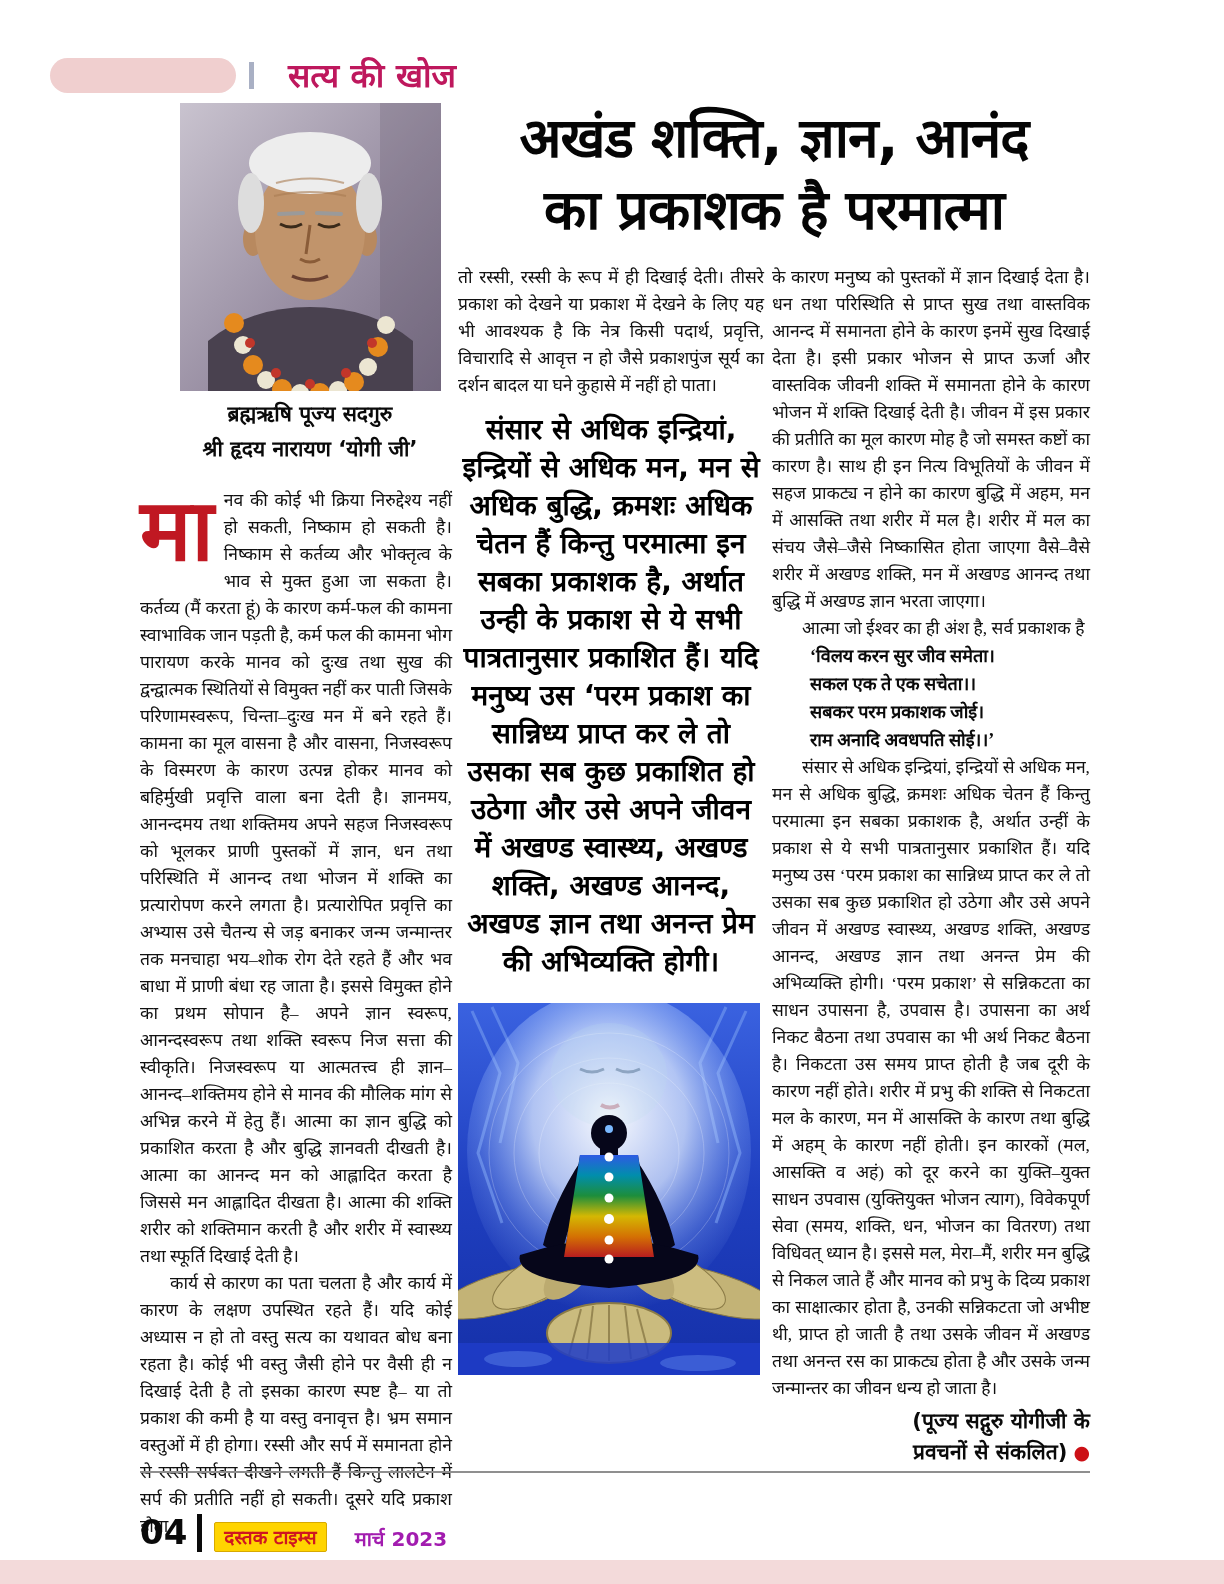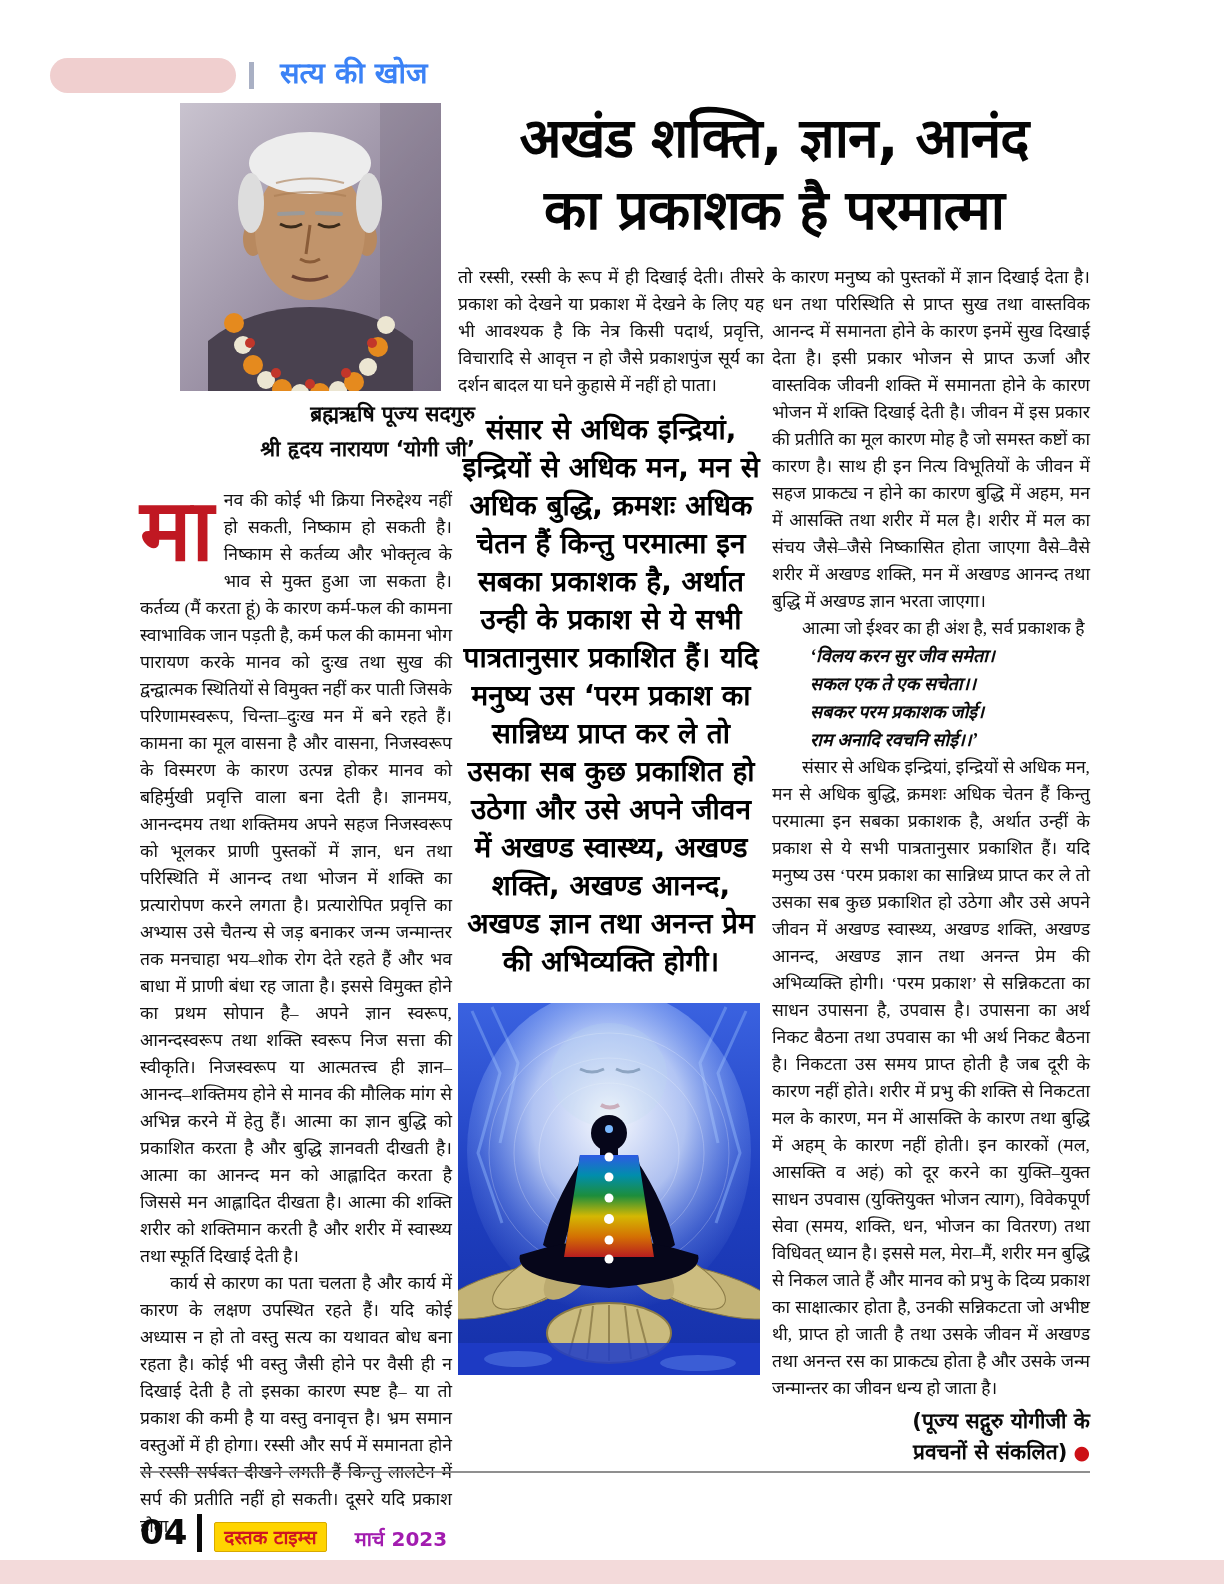--- a/index.html
+++ b/index.html
@@ -2,48 +2,48 @@
 <html><head>
 <meta charset="utf-8">
 <style>
   html,body{margin:0;padding:0;background:#ffffff;}
   .page{position:relative;width:1224px;height:1584px;background:#ffffff;overflow:hidden;
         font-family:"Liberation Serif","DejaVu Serif",serif;color:#111;}
 
   
   .masthead-pill{position:absolute;left:50px;top:58px;width:186px;height:35px;border-radius:18px;background:#f0cfcf;}
   .header-sep{position:absolute;left:249px;top:62px;width:5px;height:27px;background:#a9b0c4;}
-  .section-label{position:absolute;left:280px;top:52px;font-family:"DejaVu Sans","Liberation Sans",sans-serif;
-                 font-weight:700;font-size:29px;color:#3b82f6;}
+  .section-label{position:absolute;left:288px;top:52px;font-family:"DejaVu Sans","Liberation Sans",sans-serif;
+                 font-weight:700;font-size:33px;color:#be185d;}
 
   
   .portrait{position:absolute;left:180px;top:103px;width:261px;height:288px;}
   .portrait svg{display:block;width:100%;height:100%;}
-  .caption{position:absolute;left:145px;top:397px;width:330px;text-align:right;
+  .caption{position:absolute;left:145px;top:397px;width:330px;text-align:center;
            font-family:"DejaVu Sans","Liberation Sans",sans-serif;font-weight:700;font-size:21px;line-height:35px;color:#0a0a0a;}
 
   
   .headline{position:absolute;left:448px;top:102px;width:652px;text-align:center;
             font-family:"DejaVu Sans","Liberation Sans",sans-serif;font-weight:800;
             font-size:55px;line-height:72px;color:#050505;letter-spacing:-1px;}
 
   
   .col{position:absolute;}
   .col1{left:140px;top:487px;width:312px;}
   .col2{left:458px;top:264px;width:306px;}
   .col3{left:772px;top:264px;width:318px;}
   .para{text-align:justify;font-size:17.5px;line-height:27px;margin:0 0 0 0;color:#101010;}
   .para.indent{text-indent:30px;}
   .dropcap{float:left;color:#c01822;font-family:"DejaVu Sans","Liberation Sans",sans-serif;
            font-weight:800;font-size:86px;line-height:78px;padding:4px 10px 0 0;}
 
   .pullquote{margin-top:12px;text-align:center;font-family:"DejaVu Sans","Liberation Sans",sans-serif;
              font-weight:700;font-size:28px;line-height:38px;color:#000;}
 
-  .verse{font-weight:700;font-size:18px;line-height:28px;padding-left:38px;color:#0a0a0a;font-style:italic;}
+  .verse{font-weight:700;font-size:18px;line-height:28px;padding-left:38px;color:#0a0a0a;}
   .attribution{text-align:right;font-family:"DejaVu Sans","Liberation Sans",sans-serif;
                font-weight:700;font-size:21px;line-height:31px;padding-top:4px;color:#0a0a0a;}
   .red-dot{color:#cc1016;font-size:19px;margin-left:6px;}
 
   
   .meditation{width:302px;height:372px;margin-top:22px;}
   .meditation svg{display:block;width:100%;height:100%;}
 
   
   .footer-rule{position:absolute;left:140px;top:1471px;width:950px;border-top:2px solid #8f8f8f;}
@@ -215,21 +215,21 @@
     </div>
   </div>
 
   <div class="col col3">
     <p class="para">के कारण मनुष्य को पुस्तकों में ज्ञान दिखाई देता है। धन तथा परिस्थिति से प्राप्त सुख तथा वास्तविक आनन्द में समानता होने के कारण इनमें सुख दिखाई देता है। इसी प्रकार भोजन से प्राप्त ऊर्जा और वास्तविक जीवनी शक्ति में समानता होने के कारण भोजन में शक्ति दिखाई देती है। जीवन में इस प्रकार की प्रतीति का मूल कारण मोह है जो समस्त कष्टों का कारण है। साथ ही इन नित्य विभूतियों के जीवन में सहज प्राकट्य न होने का कारण बुद्धि में अहम, मन में आसक्ति तथा शरीर में मल है। शरीर में मल का संचय जैसे–जैसे निष्कासित होता जाएगा वैसे–वैसे शरीर में अखण्ड शक्ति, मन में अखण्ड आनन्द तथा बुद्धि में अखण्ड ज्ञान भरता जाएगा।</p>
     <p class="para indent">आत्मा जो ईश्वर का ही अंश है, सर्व प्रकाशक है</p>
     <div class="verse">
       <div>‘विलय करन सुर जीव समेता।</div>
       <div>सकल एक ते एक सचेता।।</div>
       <div>सबकर परम प्रकाशक जोई।</div>
-      <div>राम अनादि रवचनि सोई।।’</div>
+      <div>राम अनादि अवधपति सोई।।’</div>
     </div>
     <p class="para indent">संसार से अधिक इन्द्रियां, इन्द्रियों से अधिक मन, मन से अधिक बुद्धि, क्रमशः अधिक चेतन हैं किन्तु परमात्मा इन सबका प्रकाशक है, अर्थात उन्हीं के प्रकाश से ये सभी पात्रतानुसार प्रकाशित हैं। यदि मनुष्य उस ‘परम प्रकाश का सान्निध्य प्राप्त कर ले तो उसका सब कुछ प्रकाशित हो उठेगा और उसे अपने जीवन में अखण्ड स्वास्थ्य, अखण्ड शक्ति, अखण्ड आनन्द, अखण्ड ज्ञान तथा अनन्त प्रेम की अभिव्यक्ति होगी। ‘परम प्रकाश’ से सन्निकटता का साधन उपासना है, उपवास है। उपासना का अर्थ निकट बैठना तथा उपवास का भी अर्थ निकट बैठना है। निकटता उस समय प्राप्त होती है जब दूरी के कारण नहीं होते। शरीर में प्रभु की शक्ति से निकटता मल के कारण, मन में आसक्ति के कारण तथा बुद्धि में अहम् के कारण नहीं होती। इन कारकों (मल, आसक्ति व अहं) को दूर करने का युक्ति–युक्त साधन उपवास (युक्तियुक्त भोजन त्याग), विवेकपूर्ण सेवा (समय, शक्ति, धन, भोजन का वितरण) तथा विधिवत् ध्यान है। इससे मल, मेरा–मैं, शरीर मन बुद्धि से निकल जाते हैं और मानव को प्रभु के दिव्य प्रकाश का साक्षात्कार होता है, उनकी सन्निकटता जो अभीष्ट थी, प्राप्त हो जाती है तथा उसके जीवन में अखण्ड तथा अनन्त रस का प्राकट्य होता है और उसके जन्म जन्मान्तर का जीवन धन्य हो जाता है।</p>
     <div class="attribution">
       <div>(पूज्य सद्गुरु योगीजी के</div>
       <div>
         <span>प्रवचनों से संकलित)</span><span class="red-dot">●</span>
       </div>
     </div>
   </div>
 

